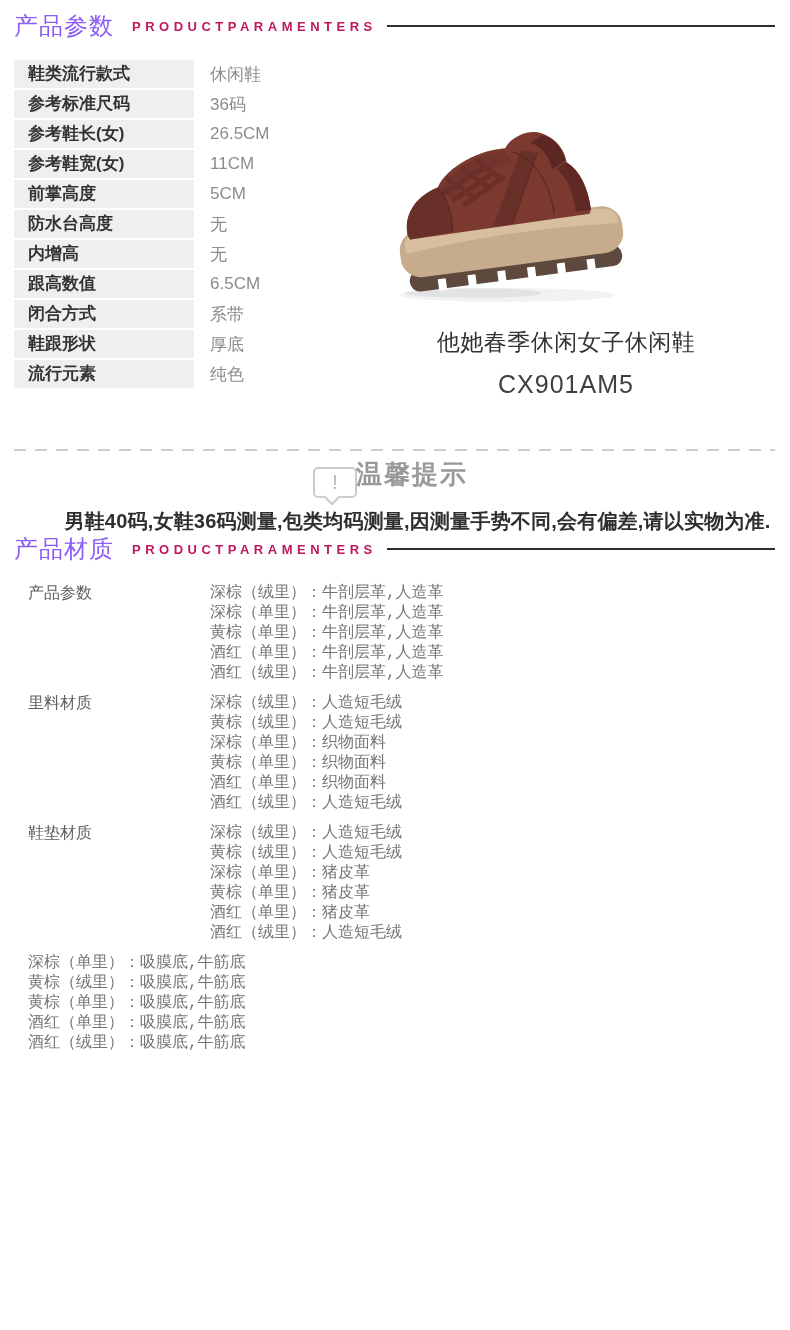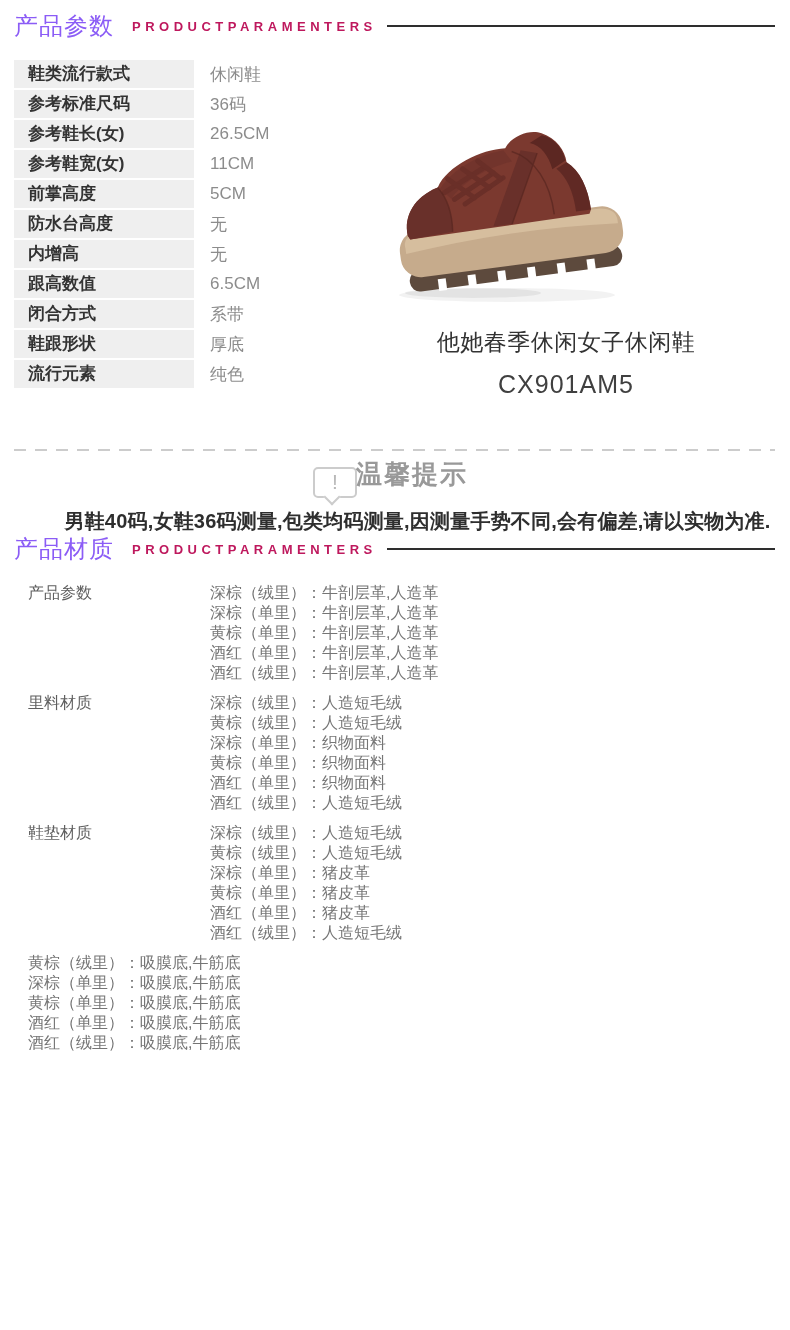--- a/index.html
+++ b/index.html
@@ -34,21 +34,21 @@
   .bubble-tail{position:absolute;left:11px;bottom:-7px;width:10px;height:10px;background:#fff;
     border-right:2px solid #ccc;border-bottom:2px solid #ccc;transform:rotate(45deg);}
   .notice-title{position:absolute;left:356px;top:457px;font-size:26px;font-weight:700;color:#999;letter-spacing:2px;}
   .notice-text{position:absolute;top:508px;left:45px;right:0;text-align:center;
     font-size:20px;font-weight:700;color:#2e2e2e;letter-spacing:0.2px;}
   
   .materials{position:absolute;top:583px;left:28px;right:14px;}
   .material-group{display:flex;margin-bottom:10px;}
   .group-label{width:182px;font-size:16px;color:#5f5f5f;line-height:20px;flex:none;}
   .group-lines{font-size:16px;color:#757575;line-height:20px;}
-  .group-lines div{white-space:nowrap;}
+  .group-lines div{white-space:nowrap;font-family:Liberation Mono, monospace;}
 </style>
 </head>
 <body>
 
 <div class="page">
 
   <div class="section-header hdr-params">
     <span class="section-title">产品参数</span>
     <span class="section-subtitle">PRODUCTPARAMENTERS</span>
     <span class="section-rule"></span>
@@ -198,22 +198,22 @@
         <div>黄棕（绒里）：人造短毛绒</div>
         <div>深棕（单里）：猪皮革</div>
         <div>黄棕（单里）：猪皮革</div>
         <div>酒红（单里）：猪皮革</div>
         <div>酒红（绒里）：人造短毛绒</div>
       </div>
     </div>
 
     <div class="material-group">
       <div class="group-lines">
+        <div>深棕（单里）：吸膜底,牛筋底</div>
         <div>黄棕（绒里）：吸膜底,牛筋底</div>
-        <div>深棕（单里）：吸膜底,牛筋底</div>
         <div>黄棕（单里）：吸膜底,牛筋底</div>
         <div>酒红（单里）：吸膜底,牛筋底</div>
         <div>酒红（绒里）：吸膜底,牛筋底</div>
       </div>
     </div>
 
   </div>
 </div>
 
 </body></html>

